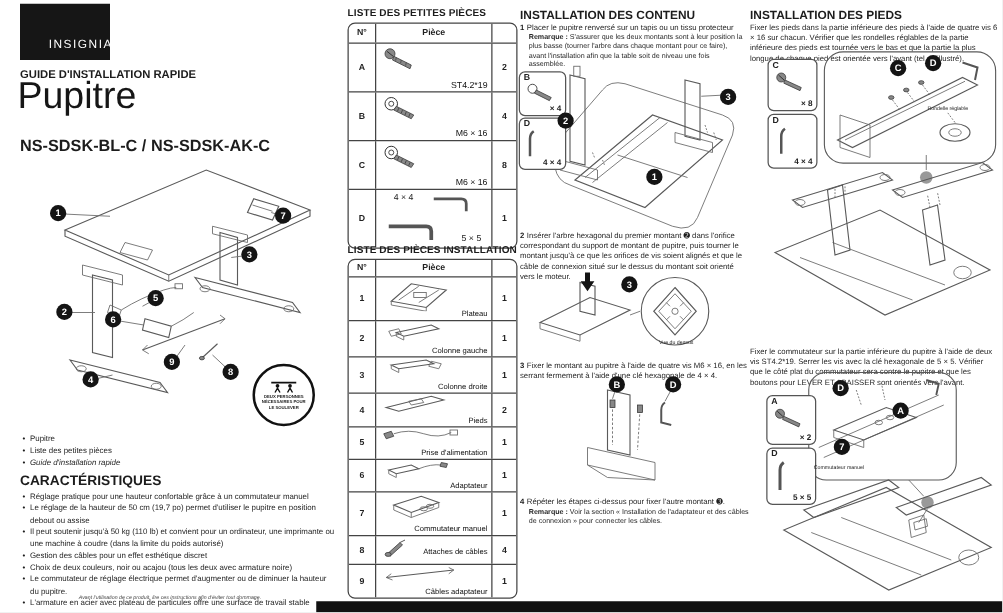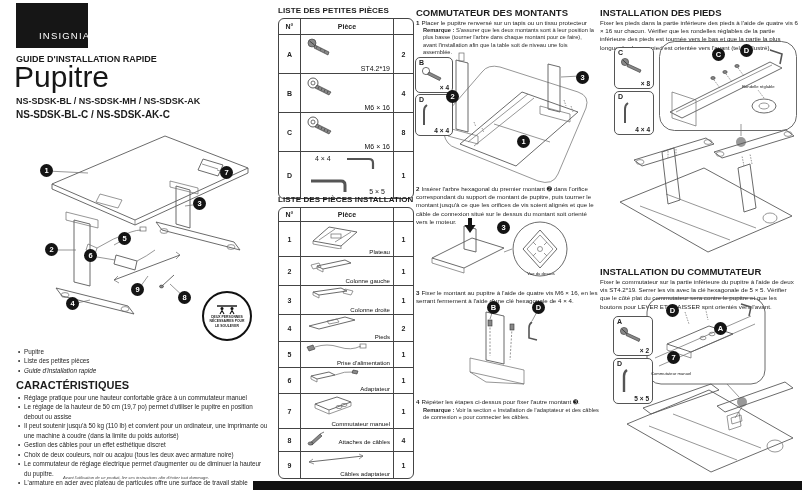--- a/index.html
+++ b/index.html
@@ -42,22 +42,21 @@
 <body>
 
 <div id="page">
 
   <div class="abs" style="left:16px;top:3px;width:72px;height:45px;background:#161616;display:flex;align-items:flex-end;">
     <span style="color:#fff;font-size:9.5px;letter-spacing:1.2px;padding:0 0 7px 7px;margin-left:16px;">INSIGNIA™</span>
   </div>
 
   <div class="abs h-big" style="left:16px;top:54px;font-size:9px;">GUIDE D'INSTALLATION RAPIDE</div>
   <div class="abs" style="left:14px;top:60px;font-size:30px;font-weight:300;color:#161616;">Pupitre</div>
-  <div class="abs h-big" style="left:16px;top:96px;font-size:9px;">NS-SDSK-BL / NS-SDSK-MH / NS-SDSK-AK</div>
-  <div class="abs h-big" style="left:16px;top:109px;font-size:10px;">NS-SDSK-BL-C / NS-SDSK-AK-C</div>
+  <div class="abs h-big" style="left:16px;top:109px;font-size:13px;">NS-SDSK-BL-C / NS-SDSK-AK-C</div>
 
   <svg class="abs" style="left:10px;top:128px;" width="250" height="205" viewBox="0 0 250 205">
 
     <polygon class="lineart" points="42,56 155,8 238,40 125,92"></polygon>
     <polyline class="lineart" points="42,56 42,61 125,97 238,45 238,40"></polyline>
     <line class="lineart2" x1="125" y1="92" x2="125" y2="97"></line>
     <polygon class="lineart2" points="90,66 112,72 108,80 86,74"></polygon>
 
     <polygon class="lineart" points="193,31 213,37 208,48 188,42"></polygon>
     <line class="lineart2" x1="192" y1="36" x2="208" y2="41"></line>
@@ -326,21 +325,21 @@
           <line class="lineart" x1="4" y1="9" x2="58" y2="3"></line>
           <polyline class="lineart2" points="8,6 4,9 9,11"></polyline>
           <polyline class="lineart2" points="54,1 58,3 54,6"></polyline>
         </svg>
         <span class="plabel">Câbles adaptateur</span>
       </div>
       <div class="cqt">1</div>
     </div>
   </div>
 
-  <div class="abs h-big" style="left:416px;top:7px;font-size:9.5px;">COMMUTATEUR DES MONTANTS</div>
+  <div class="abs h-big" style="left:416px;top:7px;font-size:9.5px;">INSTALLATION DES CONTENU</div>
 
   <div class="step" style="left:416px;top:19px;width:182px;">
     <span class="stepnum">1</span><span>Placer le pupitre renversé sur un tapis ou un tissu protecteur</span>
   </div>
   <div class="abs note" style="left:423px;top:27px;width:172px;">
     <span class="nlabel">Remarque :</span>
     <span>S'assurer que les deux montants sont à leur position la plus basse (tourner l'arbre dans chaque montant pour ce faire), avant l'installation afin que la table soit de niveau une fois assemblée.</span>
   </div>
 
   <div class="pbox" style="left:415px;top:57px;width:36px;height:34px;">
@@ -489,21 +488,20 @@
 
     <polygon class="lineart" points="128,44 140,40 146,84 134,88"></polygon>
     <polygon class="lineart" points="104,28 176,6 184,12 112,34"></polygon>
     <ellipse class="lineart2" cx="110" cy="30" rx="4" ry="2.4"></ellipse>
     <ellipse class="lineart2" cx="178" cy="10" rx="4" ry="2.4"></ellipse>
     <line class="lineart2" x1="134" y1="42" x2="132" y2="32" stroke-dasharray="1.5,1.2"></line>
     <line class="lineart2" x1="142" y1="40" x2="140" y2="30" stroke-dasharray="1.5,1.2"></line>
     <ellipse class="lineart2" cx="160" cy="94" rx="7" ry="5"></ellipse>
   </svg>
 
-  <div class="abs h-big" style="left:600px;top:266px;font-size:9.5px;">INSTALLATION DU COMMUTATEUR</div>
   <div class="step" style="left:600px;top:278px;width:198px;">Fixer le commutateur sur la partie inférieure du pupitre à l'aide de deux vis ST4.2*19. Serrer les vis avec la clé hexagonale de 5 × 5. Vérifier que le côté plat du commutateur sera contre le pupitre et que les boutons pour LEVER ET ABAISSER sont orientés vers l'avant.</div>
 
   <div class="pbox" style="left:613px;top:316px;width:38px;height:38px;">
     <span class="pl">A</span>
     <svg width="28" height="20" viewBox="0 0 28 20" style="position:absolute;left:4px;top:9px;">
       <circle class="fillgrey" cx="6" cy="5" r="3.6"></circle>
       <line x1="3.8" y1="3" x2="8.2" y2="7" stroke="#222" stroke-width=".7"></line>
       <polygon class="fillgrey" points="9,7 22,13 21,15.5 8,9.5"></polygon>
     </svg>
     <span class="pq">× 2</span>

